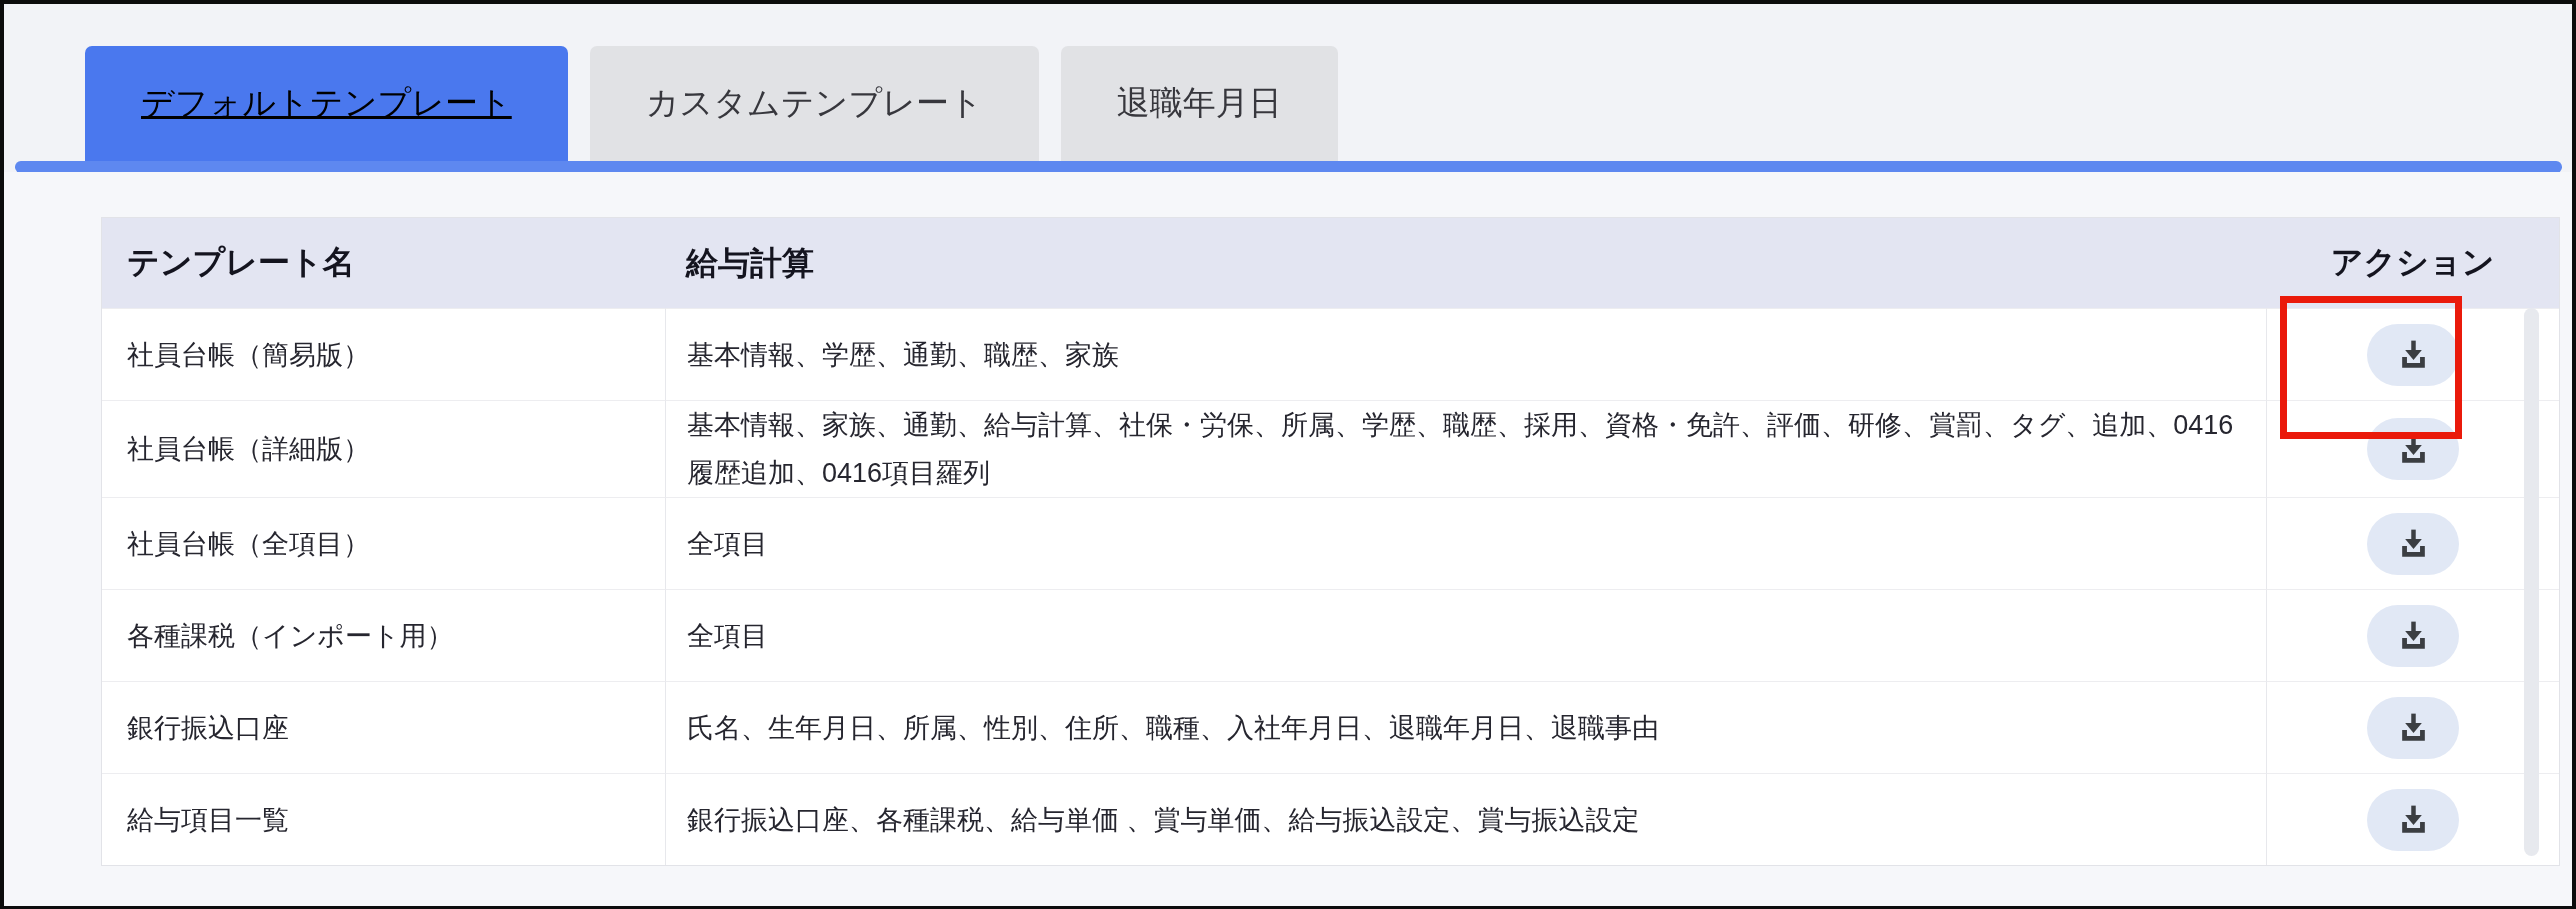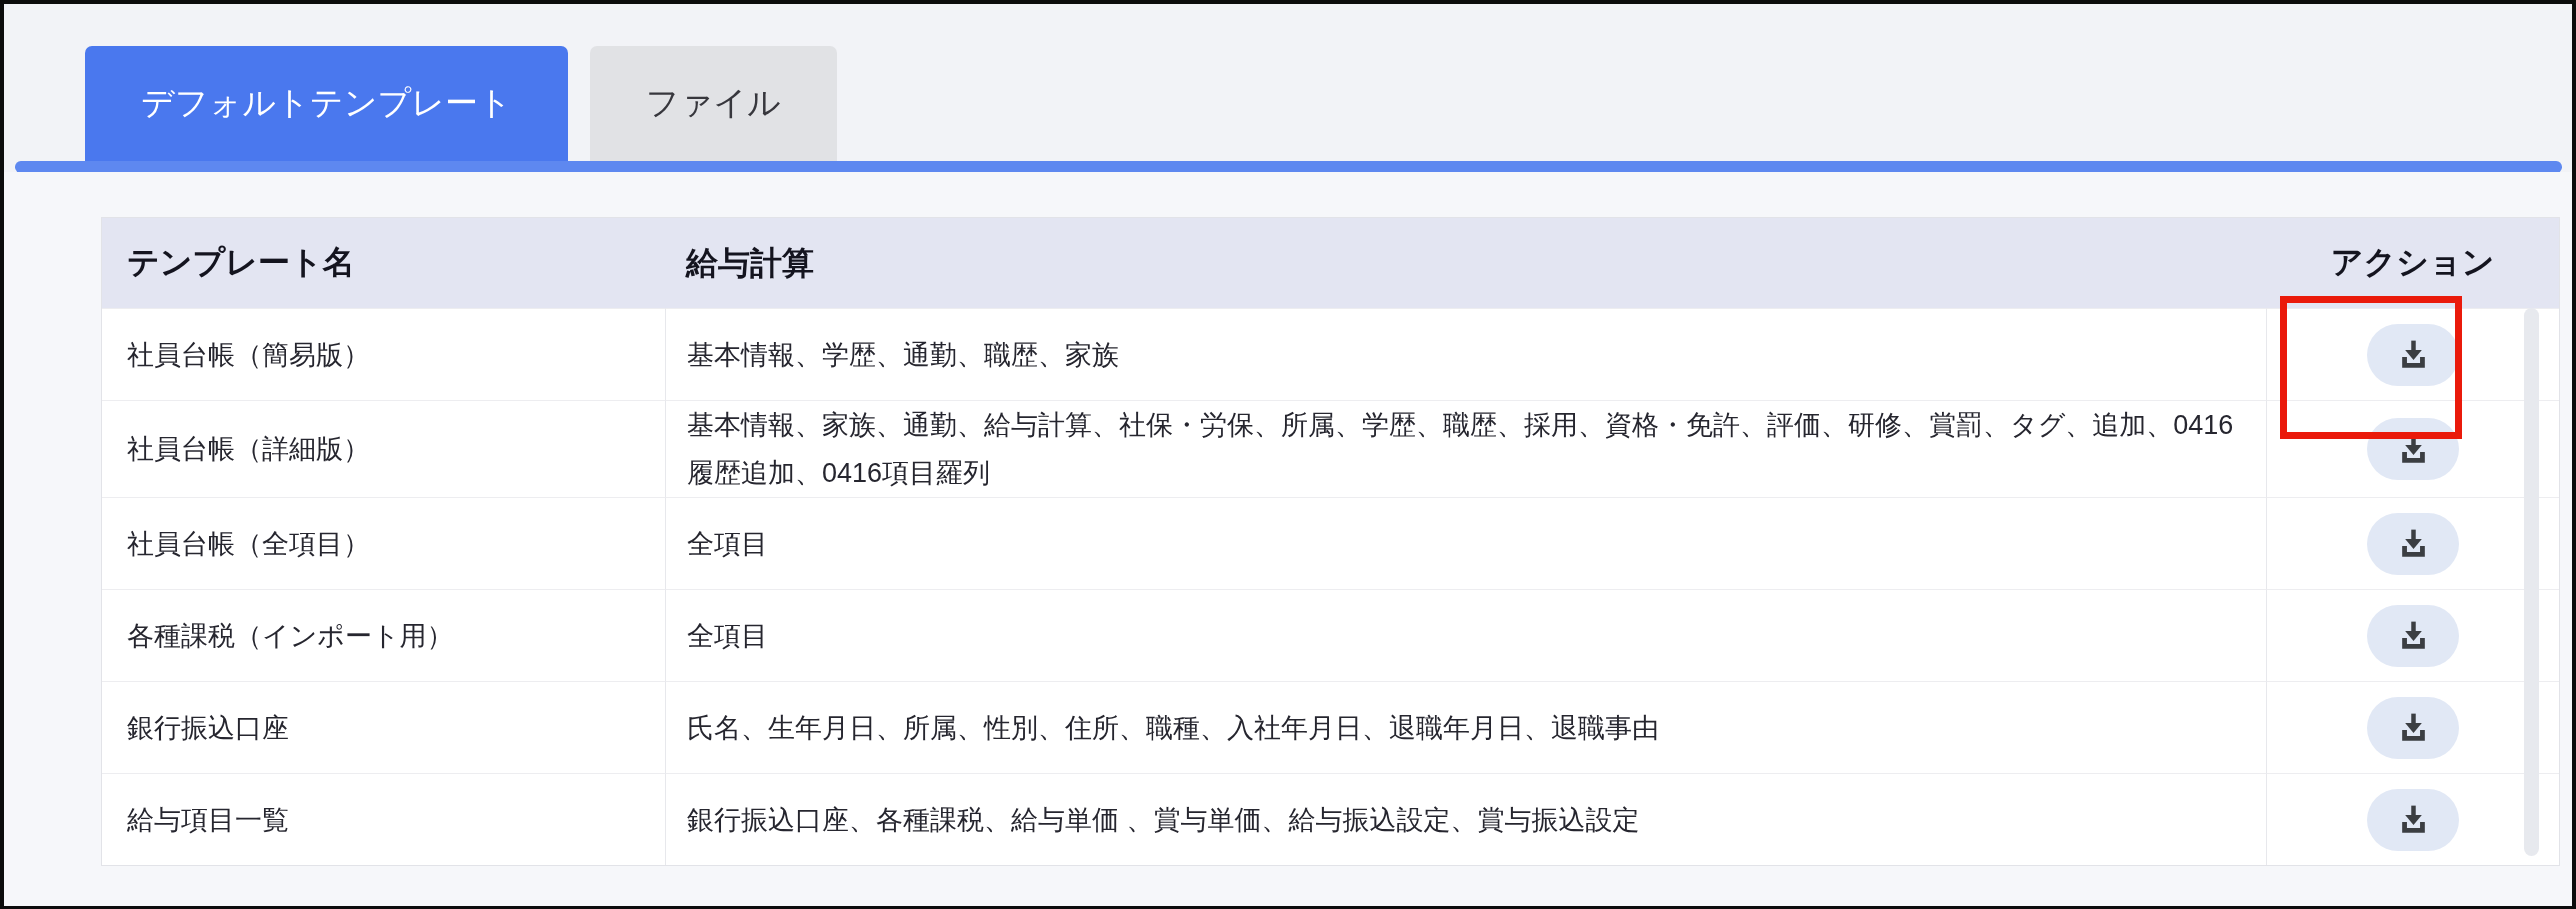--- a/index.html
+++ b/index.html
@@ -24,21 +24,22 @@
     padding:0 56px;
     font-size:33px;
     color:#37373d;
     background:#e1e2e5;
     border-radius:7px 7px 0 0;
     white-space:nowrap;
     cursor:pointer;
   }
   .tab.active{
     background:#4a78ee;
-    color:#ffffff;
+    color:#000000;
+    text-decoration:underline;
   }
   .tab-bar{
     position:absolute;left:10.5px;right:10.5px;top:157px;height:11.7px;
     background:#5e88f0;border-radius:5.8px;
   }
   
   .panel{
     position:absolute;left:0;right:0;top:168px;bottom:0;
     background:#f6f7fa;
   }
@@ -96,21 +97,22 @@
     background:#e7e9ee;border-radius:7.6px;
   }
 </style>
 </head>
 <body>
 
 <div class="frame">
 
   <div class="tabs">
     <div class="tab active">デフォルトテンプレート</div>
-    <div class="tab">ファイル</div>
+    <div class="tab">カスタムテンプレート</div>
+    <div class="tab">退職年月日</div>
   </div>
   <div class="tab-bar"></div>
 
   <div class="panel">
 
     <div class="tmpl-table">
 
       <div class="t-row hrow">
         <div class="cell name">テンプレート名</div>
         <div class="cell fields">給与計算</div>

